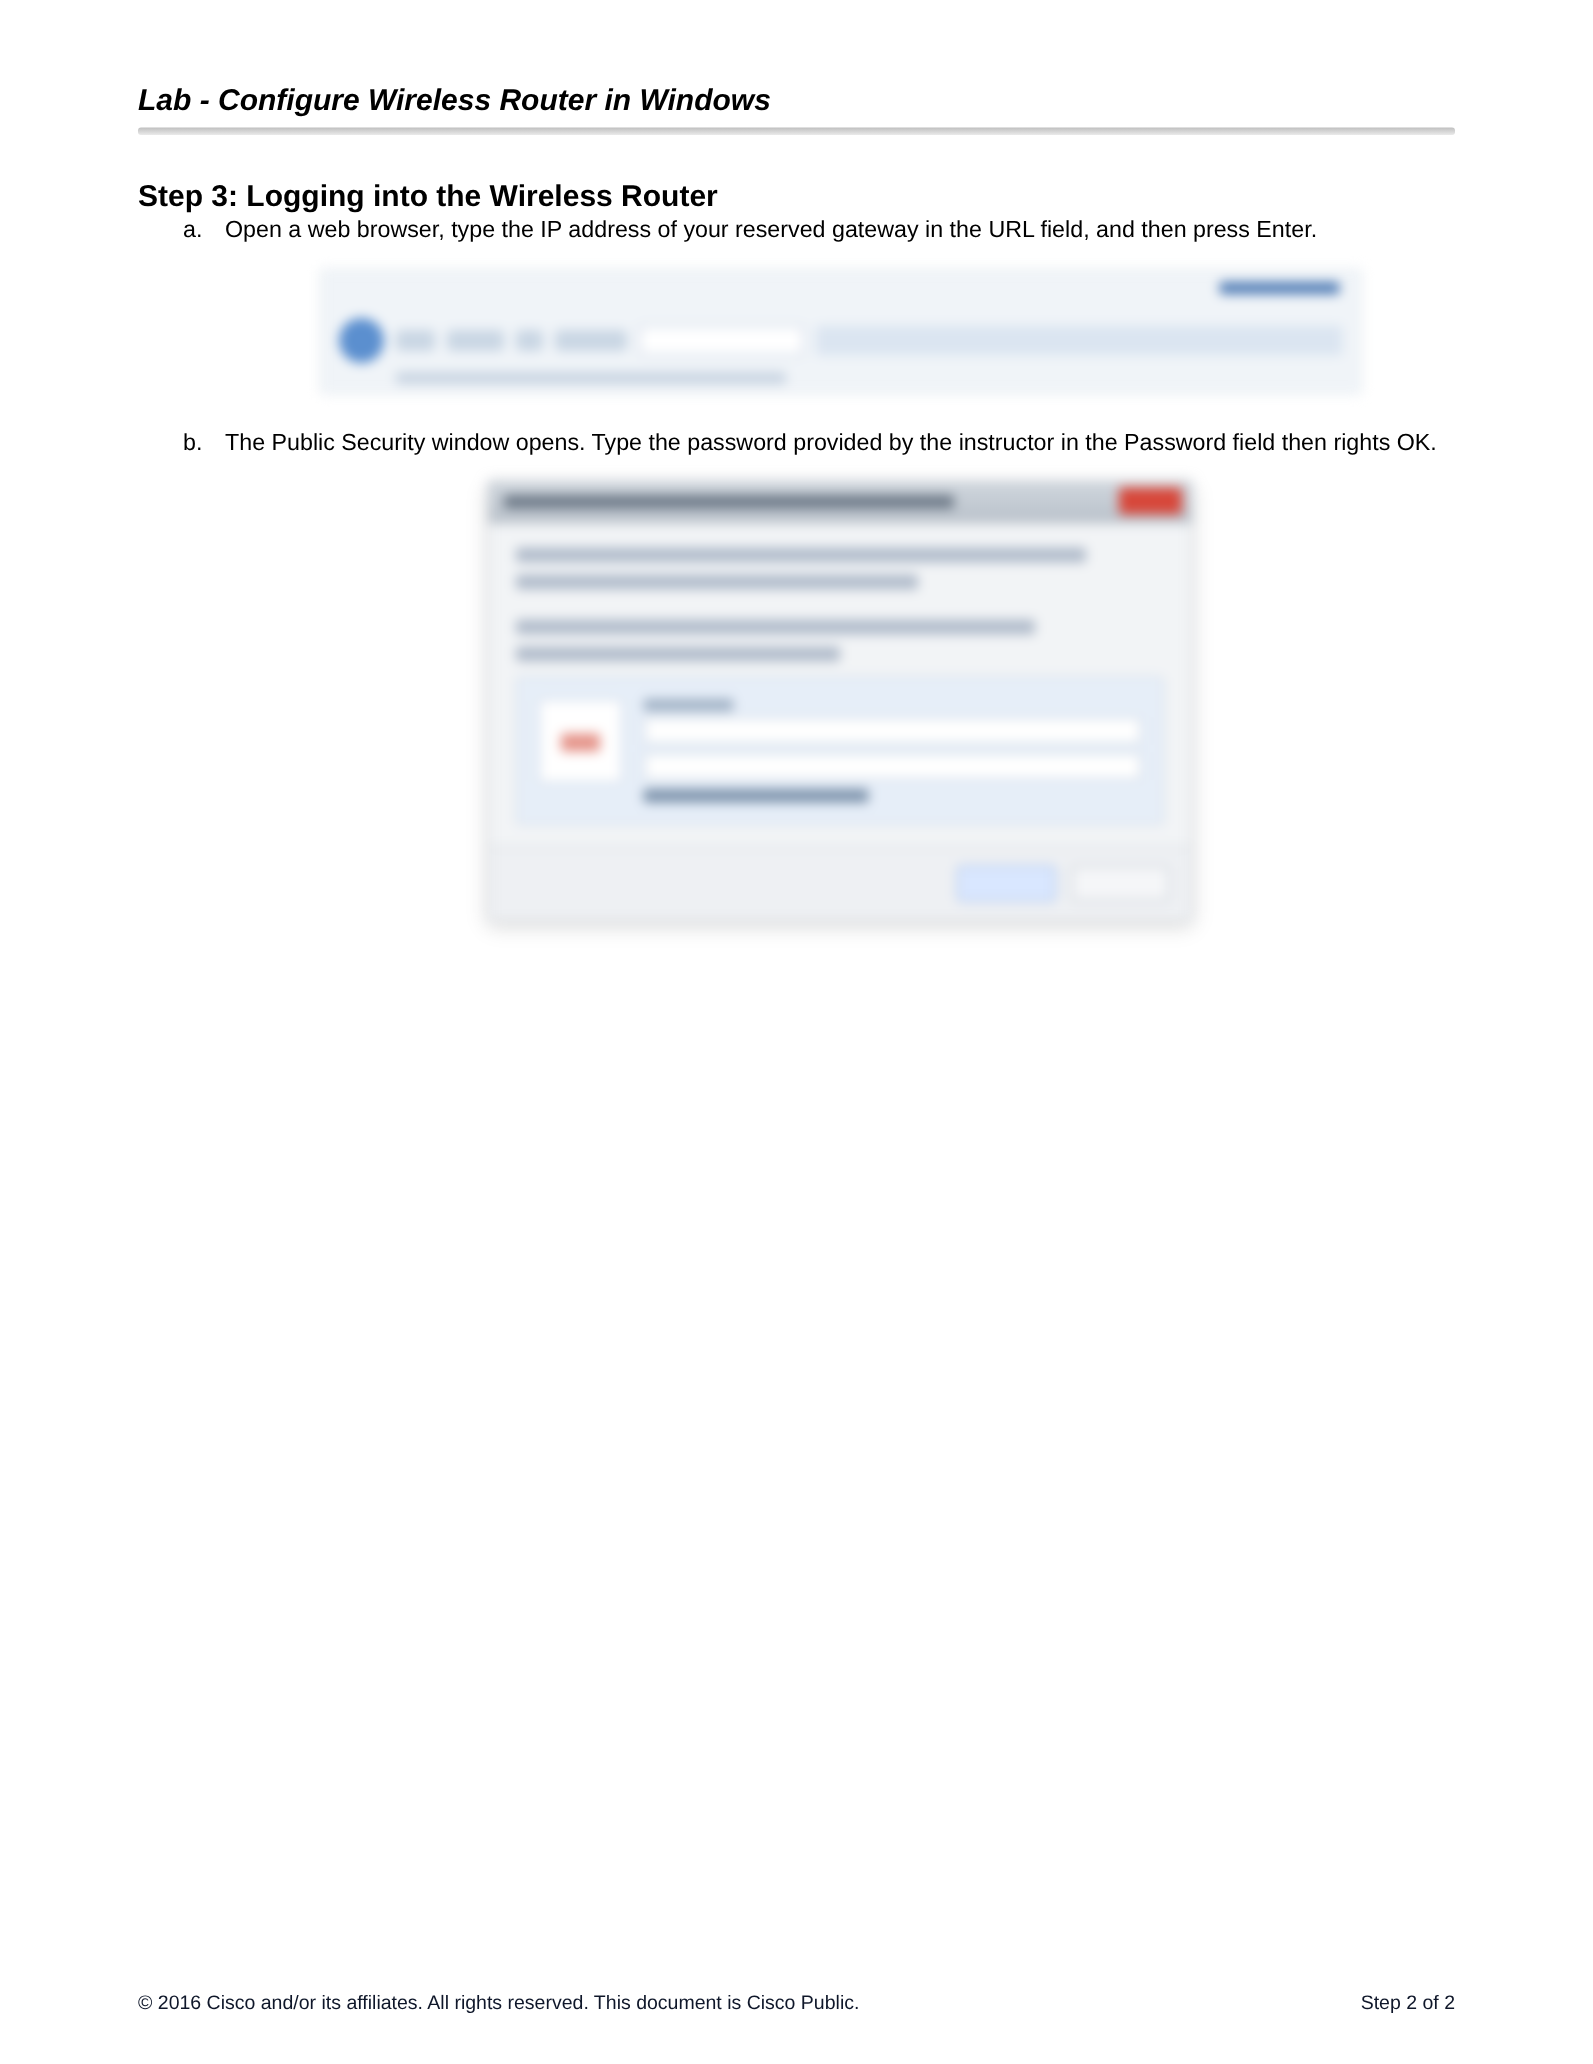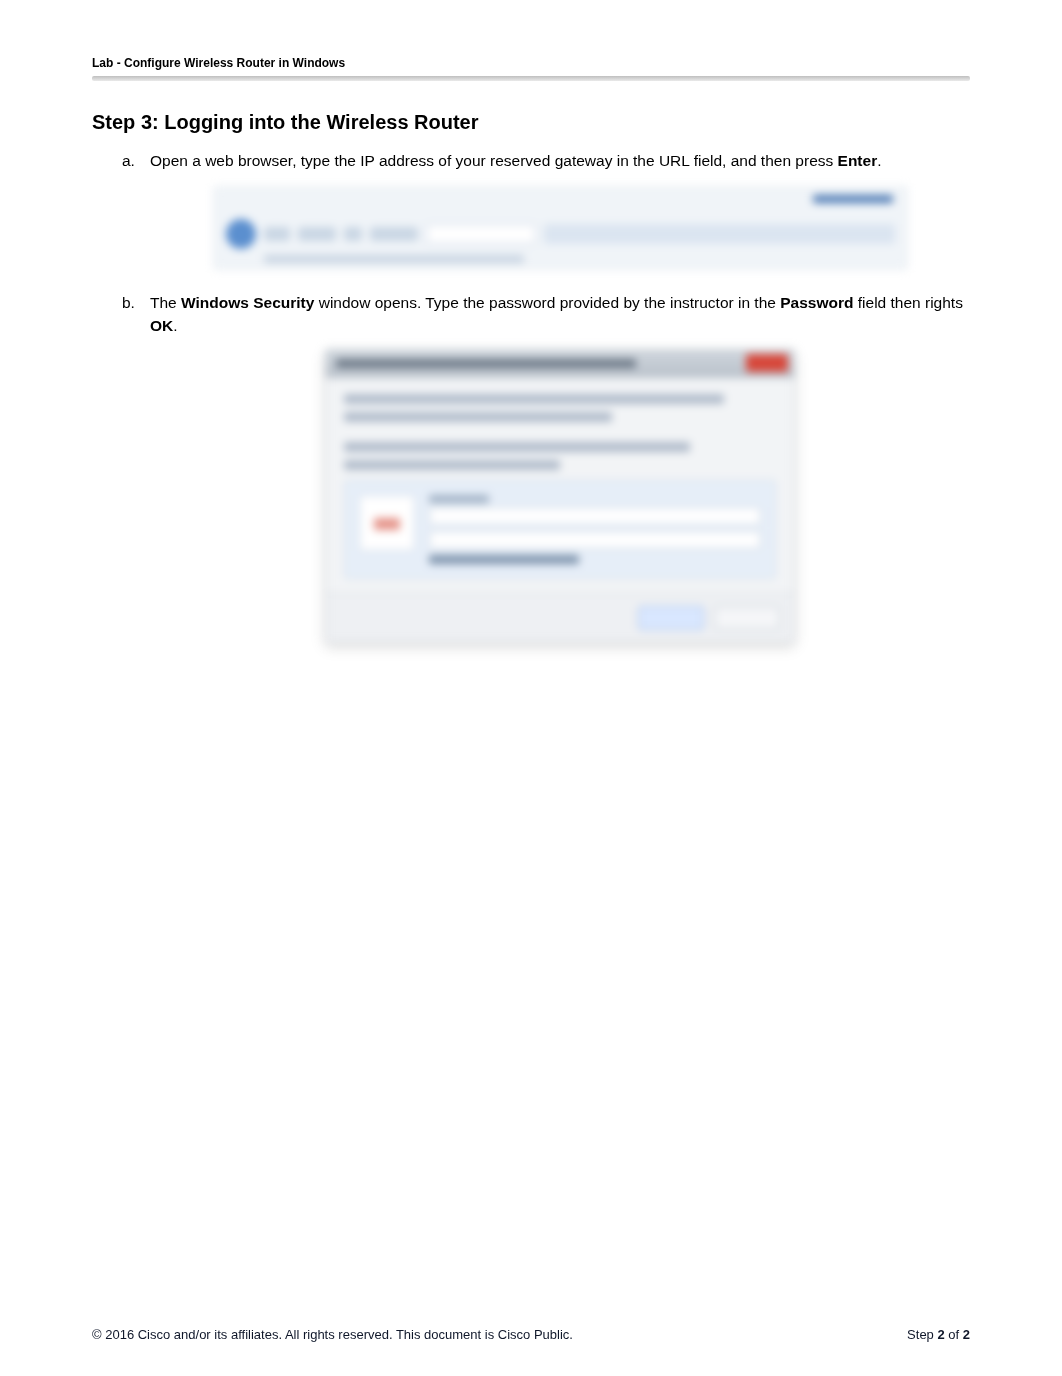--- a/index.html
+++ b/index.html
@@ -8,52 +8,53 @@
     background: #ffffff;
     width: 1062px;
     height: 1376px;
     position: relative;
     color: #000;
   }
   .page {
     padding: 56px 92px 0 92px;
   }
   .doc-header {
-    font-size: 12px;
+    font-size: 20px;
     font-weight: bold;
     margin-bottom: 6px;
+    font-style: italic;
   }
   .hr-rule {
     height: 5px;
     background: linear-gradient(to bottom, #bfbfbf 0%, #d9d9d9 60%, #eaeaea 100%);
     border-radius: 2px;
     margin-bottom: 30px;
   }
   .step-heading {
     font-size: 20px;
     font-weight: bold;
-    margin-bottom: 16px;
+    margin-bottom: 0;
   }
   ol.alpha {
     list-style: none;
     margin-left: 30px;
   }
   ol.alpha > li {
     position: relative;
     padding-left: 28px;
     font-size: 15.5px;
     line-height: 1.45;
     margin-bottom: 18px;
   }
   ol.alpha > li .marker {
     position: absolute;
     left: 0;
     top: 0;
   }
-  .bold { font-weight: bold; }
+  .bold { font-weight: normal; }
 
   
   .fig1 {
     width: 695px;
     height: 84px;
     margin: 14px auto 22px auto;
     background: #f0f4f8;
     border: 1px solid #e4e9ee;
     border-radius: 3px;
     position: relative;
@@ -250,21 +251,21 @@
           <div class="fig1-chip" style="width:48px"></div>
           <div class="fig1-url"></div>
           <div class="fig1-right"></div>
         </div>
         <div class="fig1-bot"></div>
       </div>
     </li>
 
     <li>
       <span class="marker">b.</span>
-      <span>The </span><span class="bold">Windows Security</span><span> window opens. Type the password provided by the instructor in the </span><span class="bold">Password</span><span> field then rights </span><span class="bold">OK</span><span>.</span>
+      <span>The </span><span class="bold">Public Security</span><span> window opens. Type the password provided by the instructor in the </span><span class="bold">Password</span><span> field then rights </span><span class="bold">OK</span><span>.</span>
 
       <div class="fig2-wrap">
         <div class="fig2">
           <div class="fig2-title">
             <div class="txt"></div>
             <div class="fig2-close"></div>
           </div>
           <div class="fig2-body">
             <div class="f2-line" style="width:88%"></div>
             <div class="f2-line" style="width:62%"></div>

